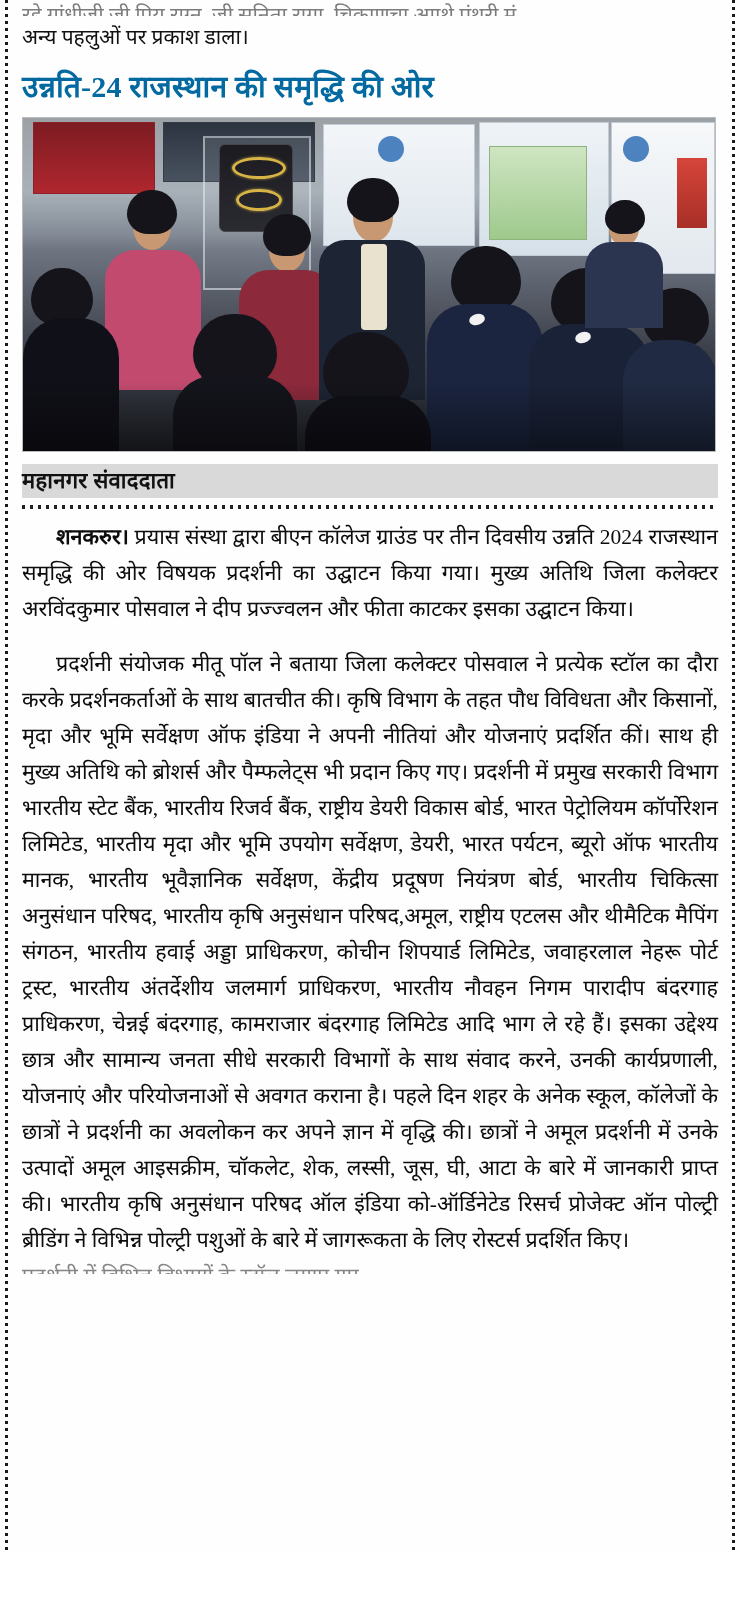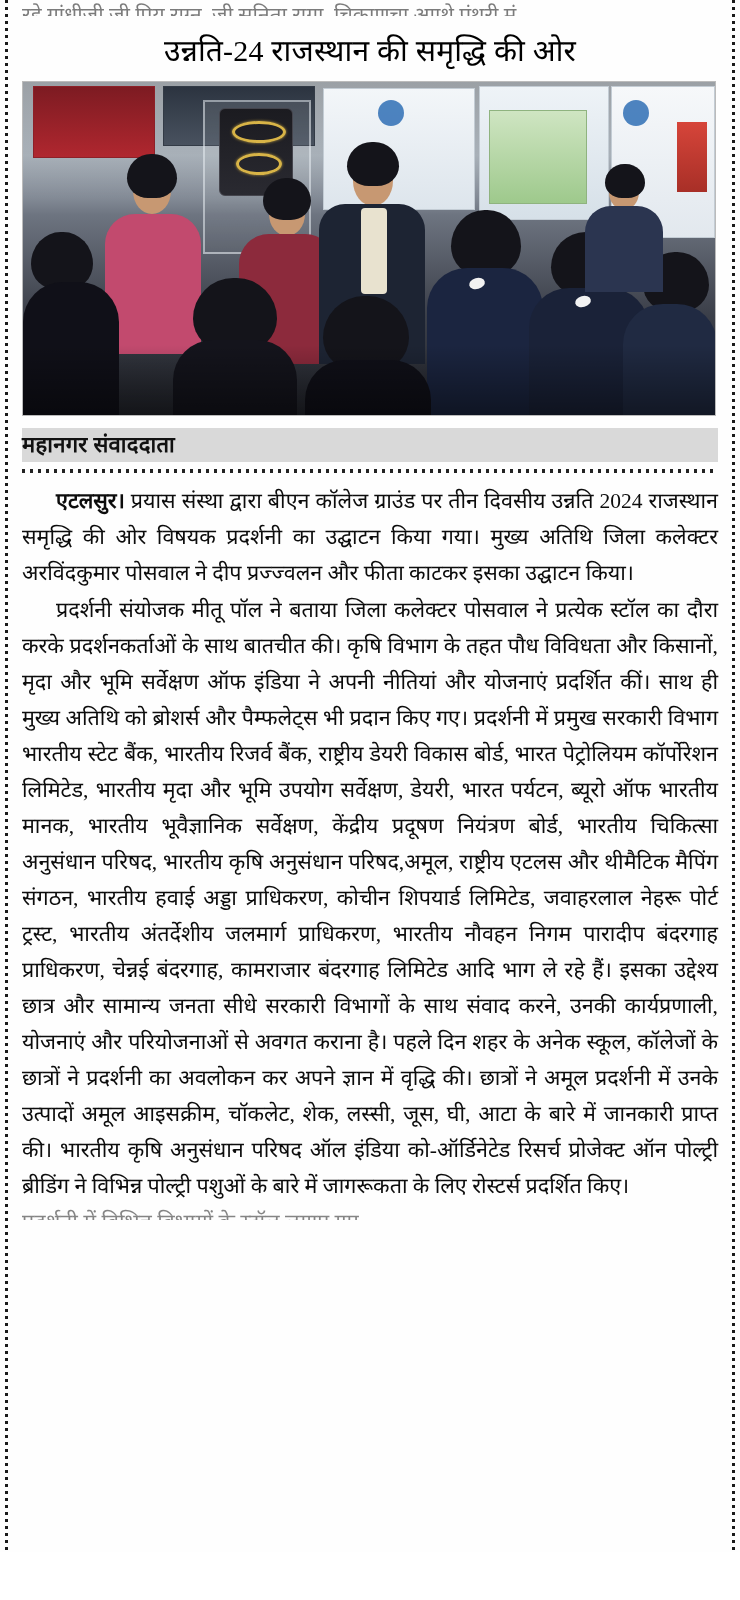--- a/index.html
+++ b/index.html
@@ -55,26 +55,25 @@
   .lead-line {
     margin: 6px 0 0 0;
     font-size: 21px;
     line-height: 30px;
     color: #111;
     text-align: left;
   }
 
   .headline {
     margin: 14px 0 6px 0;
-    text-align: center;
-    font-weight: normal;
+    font-weight: bold;
     font-size: 30px;
     line-height: 41px;
     letter-spacing: .2px;
-    color: #000000;
+    color: #0369a1;
     font-family: "Liberation Serif", "DejaVu Serif", serif;
   }
   .headline .hl-line { display: block; }
 
   
   .photo-wrap {
     margin: 10px 0 0 0;
     width: 694px;
     height: 335px;
     position: relative;
@@ -223,41 +222,42 @@
   
   .body-copy {
     margin-top: 10px;
     font-size: 21.5px;
     line-height: 36px;
     text-align: justify;
     text-justify: inter-word;
     color: #0c0c0c;
   }
   .body-copy p { margin: 0; }
-  .body-copy p + p { margin-top: 1px; }
+  .body-copy p + p { margin-top: 19px; }
   .indent { display: inline-block; width: 34px; }
   .dateline { font-weight: bold; }
   .last-line-cut {
     height: 16px;
     overflow: hidden;
     opacity: .5;
     font-size: 21.5px;
     line-height: 36px;
   }
 </style>
 </head>
 <body>
 
 <div class="page">
 
   <div class="edge-rule left"></div>
   <div class="edge-rule right"></div>
 
   <div class="cut-text">रहे गांधीजी जी प्रिय राग्न, जी सुनिता रागा, चिकाणचा आाथे पंथरी मं</div>
 
+  <p class="lead-line">अन्य पहलुओं पर प्रकाश डाला।</p>
 
   <h1 class="headline">
     <span class="hl-line">उन्नति-24 राजस्थान की समृद्धि की ओर</span>
   </h1>
 
   <div class="photo-wrap">
     <div class="photo">
       <div class="banner b4"></div>
       <div class="banner b5"></div>
       <div class="banner b1"></div>
@@ -308,18 +308,18 @@
       <div class="suit" style="left:562px; top:124px; width:78px; height:86px; background:#2b3550;"></div>
 
       <div class="floor-light"></div>
     </div>
   </div>
 
   <div class="byline">महानगर संवाददाता</div>
   <div class="dot-rule"></div>
 
   <div class="body-copy">
-    <p><span class="indent"></span><span class="dateline">एटलसुर।</span><span> प्रयास संस्था द्वारा बीएन कॉलेज ग्राउंड पर तीन दिवसीय उन्नति 2024 राजस्थान समृद्धि की ओर विषयक प्रदर्शनी का उद्घाटन किया गया। मुख्य अतिथि जिला कलेक्टर अरविंदकुमार पोसवाल ने दीप प्रज्ज्वलन और फीता काटकर इसका उद्घाटन किया।</span></p>
+    <p><span class="indent"></span><span class="dateline">शनकरुर।</span><span> प्रयास संस्था द्वारा बीएन कॉलेज ग्राउंड पर तीन दिवसीय उन्नति 2024 राजस्थान समृद्धि की ओर विषयक प्रदर्शनी का उद्घाटन किया गया। मुख्य अतिथि जिला कलेक्टर अरविंदकुमार पोसवाल ने दीप प्रज्ज्वलन और फीता काटकर इसका उद्घाटन किया।</span></p>
     <p><span class="indent"></span><span>प्रदर्शनी संयोजक मीतू पॉल ने बताया जिला कलेक्टर पोसवाल ने प्रत्येक स्टॉल का दौरा करके प्रदर्शनकर्ताओं के साथ बातचीत की। कृषि विभाग के तहत पौध विविधता और किसानों, मृदा और भूमि सर्वेक्षण ऑफ इंडिया ने अपनी नीतियां और योजनाएं प्रदर्शित कीं। साथ ही मुख्य अतिथि को ब्रोशर्स और पैम्फलेट्स भी प्रदान किए गए। प्रदर्शनी में प्रमुख सरकारी विभाग भारतीय स्टेट बैंक, भारतीय रिजर्व बैंक, राष्ट्रीय डेयरी विकास बोर्ड, भारत पेट्रोलियम कॉर्पोरेशन लिमिटेड, भारतीय मृदा और भूमि उपयोग सर्वेक्षण, डेयरी, भारत पर्यटन, ब्यूरो ऑफ भारतीय मानक, भारतीय भूवैज्ञानिक सर्वेक्षण, केंद्रीय प्रदूषण नियंत्रण बोर्ड, भारतीय चिकित्सा अनुसंधान परिषद, भारतीय कृषि अनुसंधान परिषद,अमूल, राष्ट्रीय एटलस और थीमैटिक मैपिंग संगठन, भारतीय हवाई अड्डा प्राधिकरण, कोचीन शिपयार्ड लिमिटेड, जवाहरलाल नेहरू पोर्ट ट्रस्ट, भारतीय अंतर्देशीय जलमार्ग प्राधिकरण, भारतीय नौवहन निगम पारादीप बंदरगाह प्राधिकरण, चेन्नई बंदरगाह, कामराजार बंदरगाह लिमिटेड आदि भाग ले रहे हैं। इसका उद्देश्य छात्र और सामान्य जनता सीधे सरकारी विभागों के साथ संवाद करने, उनकी कार्यप्रणाली, योजनाएं और परियोजनाओं से अवगत कराना है। पहले दिन शहर के अनेक स्कूल, कॉलेजों के छात्रों ने प्रदर्शनी का अवलोकन कर अपने ज्ञान में वृद्धि की। छात्रों ने अमूल प्रदर्शनी में उनके उत्पादों अमूल आइसक्रीम, चॉकलेट, शेक, लस्सी, जूस, घी, आटा के बारे में जानकारी प्राप्त की। भारतीय कृषि अनुसंधान परिषद ऑल इंडिया को-ऑर्डिनेटेड रिसर्च प्रोजेक्ट ऑन पोल्ट्री ब्रीडिंग ने विभिन्न पोल्ट्री पशुओं के बारे में जागरूकता के लिए रोस्टर्स प्रदर्शित किए।</span></p>
     <div class="last-line-cut">प्रदर्शनी में विभिन्न विभागों के स्टॉल लगाए गए</div>
   </div>
 
 </div>
 
 </body></html>

